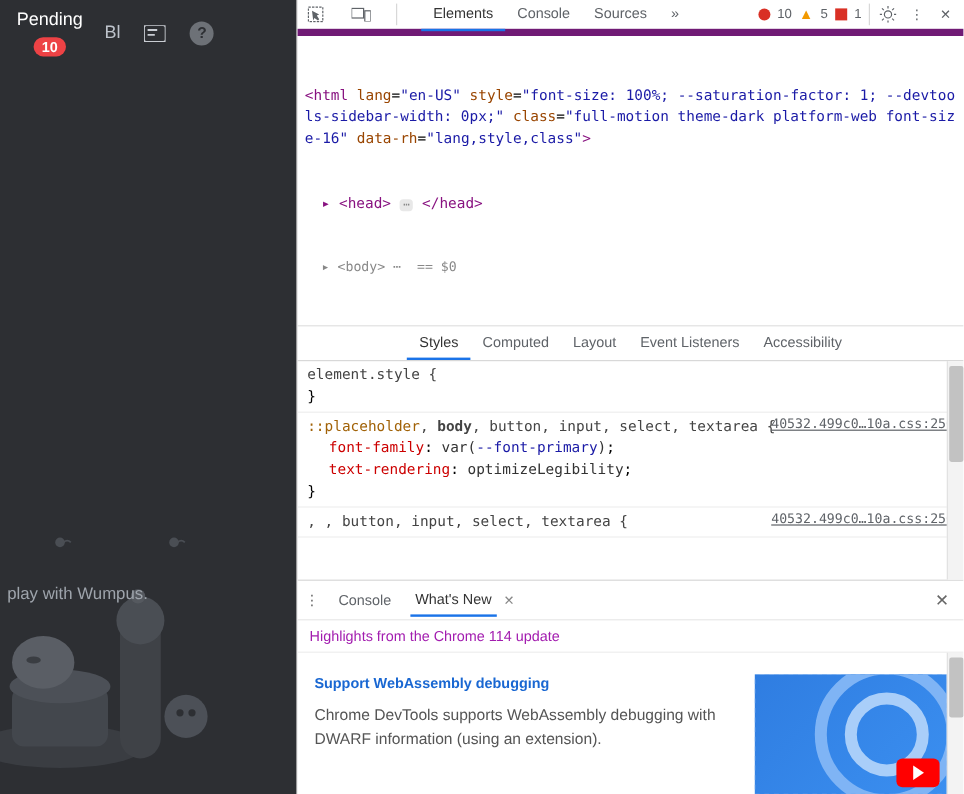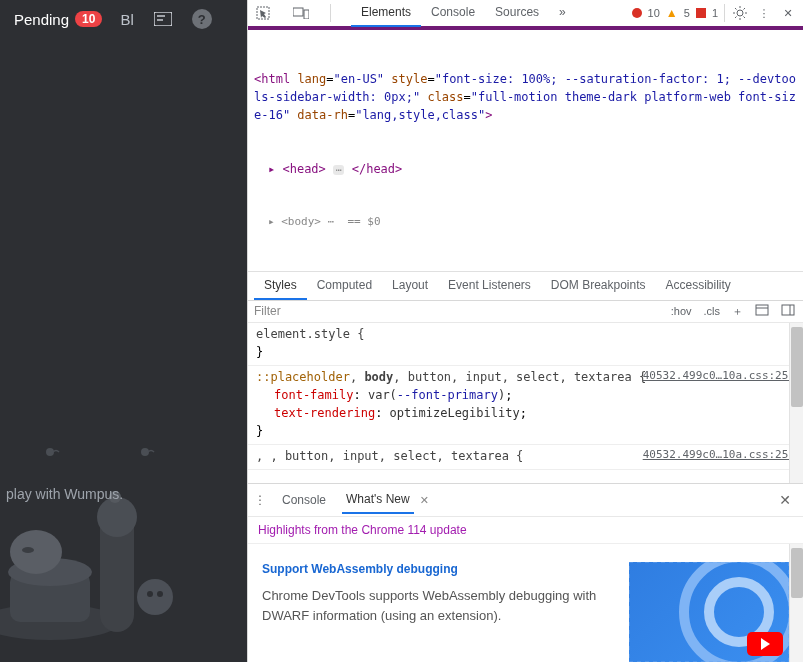--- a/index.html
+++ b/index.html
@@ -1,29 +1,29 @@
 <!DOCTYPE html>
 <html><head>
 <meta charset="utf-8">
 <style>
 * { box-sizing: border-box; margin: 0; padding: 0; }
 body { font-family: "Segoe UI", Arial, sans-serif; font-size: 12px; width: 803px; height: 662px; display: flex; overflow: hidden; background: #fff; }
 .left-pane { width: 247px; background: #2d2f33; color: #c9cdd3; display: flex; flex-direction: column; position: relative; }
 .left-header { display: flex; align-items: center; gap: 18px; padding: 8px 14px; }
-.pending { font-size: 15px; color: #fff; display: flex; align-items: center; gap: 6px; }
+.pending { font-size: 15px; color: #fff; display: flex; align-items: center; gap: 6px; flex-direction: column; }
 .badge { background: #ed4245; color: #fff; border-radius: 10px; padding: 1px 7px; font-size: 12px; font-weight: 600; }
 .bl-tab { color: #bdc3cb; font-size: 15px; }
 .icon-btn { width: 22px; height: 22px; display: flex; align-items: center; justify-content: center; color: #c9cdd3; }
 .help-circle { width: 20px; height: 20px; border-radius: 50%; background: #6d7177; color: #2d2f33; display: flex; align-items: center; justify-content: center; font-weight: 700; font-size: 13px; }
 .wumpus-area { flex: 1; display: flex; align-items: flex-end; justify-content: center; position: relative; overflow: hidden; }
 .wumpus-svg { width: 100%; height: 240px; }
 .wumpus-text { position: absolute; bottom: 160px; left: 6px; font-size: 14px; color: #9ea4ac; }
 
 .right-pane { flex: 1; display: flex; flex-direction: column; background: #fff; border-left: 1px solid #d8d8d8; }
-.top-toolbar { display: flex; align-items: center; height: 30px; border-bottom: 4px solid #701a75; padding: 0 6px; gap: 20px; color: #5f6368; }
+.top-toolbar { display: flex; align-items: center; height: 30px; border-bottom: 6px solid #701a75; padding: 0 6px; gap: 20px; color: #5f6368; }
 .tb-icon { width: 18px; height: 18px; display: flex; align-items: center; justify-content: center; }
 .sep { width: 1px; height: 18px; background: #d8d8d8; }
 .tabs { display: flex; gap: 0; }
 .tab { padding: 6px 10px; color: #5f6368; font-size: 12px; cursor: pointer; }
 .tab.active { border-bottom: 2px solid #1a73e8; color: #333; }
 .status { margin-left: auto; display: flex; align-items: center; gap: 6px; font-size: 11px; }
 .err-dot { width: 10px; height: 10px; border-radius: 50%; background: #d93025; display: inline-block; }
 .warn-tri { color: #f29900; font-size: 12px; }
 .ext-sq { width: 10px; height: 10px; background: #d93025; display: inline-block; }
 
@@ -33,21 +33,21 @@
 .t-val { color: #1a1aa6; }
 .t-punc { color: #881280; }
 .html-line2 { color: #881280; padding-left: 14px; }
 .html-line2 .ellips { background: #e8e8e8; color: #888; border-radius: 3px; padding: 0 3px; font-size: 9px; }
 .html-line3 { color: #888; padding-left: 14px; font-size: 11px; }
 
 .crumb { padding: 4px 8px; border-bottom: 1px solid #d8d8d8; font-family: Menlo, monospace; font-size: 11px; display: flex; gap: 10px; }
 .crumb-sel { background: #e7eefc; color: #9c27b0; padding: 1px 4px; }
 .crumb-body { background: #d7e3fb; padding: 1px 6px; color: #444; }
 
-.sub-tabs { display: flex; border-bottom: 1px solid #d8d8d8; padding: 0 6px; }
+.sub-tabs { display: flex; border-bottom: 1px solid #d8d8d8; padding: 0 6px; justify-content: center; }
 .sub-tab { padding: 6px 10px; color: #5f6368; font-size: 12px; cursor: pointer; }
 .sub-tab.active { border-bottom: 2px solid #1a73e8; color: #333; }
 
 .filter-row { display: flex; align-items: center; border-bottom: 1px solid #e8e8e8; padding: 3px 6px; gap: 8px; color: #888; font-size: 12px; }
 .filter-input { flex: 1; color: #888; }
 .filter-btn { color: #5f6368; font-size: 11px; padding: 0 2px; }
 
 .rules { font-family: Menlo, Consolas, monospace; font-size: 12px; line-height: 1.5; overflow: auto; flex: 1; }
 .rule-block { border-bottom: 1px solid #eee; padding: 2px 8px 4px; position: relative; }
 .rule-sel { color: #444; }
@@ -173,42 +173,23 @@
     <div class="html-line2">▸ <span class="t-punc">&lt;</span><span class="t-tag">head</span><span class="t-punc">&gt;</span> <span class="ellips">⋯</span> <span class="t-punc">&lt;/</span><span class="t-tag">head</span><span class="t-punc">&gt;</span></div>
     <div class="html-line3">▸ &lt;body&gt; ⋯  == $0</div>
   </div>
 
 
   <div class="sub-tabs">
     <div class="sub-tab active">Styles</div>
     <div class="sub-tab">Computed</div>
     <div class="sub-tab">Layout</div>
     <div class="sub-tab">Event Listeners</div>
-    <div class="sub-tab">DOM Breakpoints</div>
     <div class="sub-tab">Accessibility</div>
   </div>
 
-  <div class="filter-row">
-    <div class="filter-input">Filter</div>
-    <div class="filter-btn">:hov</div>
-    <div class="filter-btn">.cls</div>
-    <div class="filter-btn">＋</div>
-    <div class="filter-btn">
-      <svg width="14" height="12" viewBox="0 0 14 12">
-          <rect x="1" y="1" width="12" height="10" fill="none" stroke="#5f6368"></rect>
-          <line x1="1" y1="4" x2="13" y2="4" stroke="#5f6368"></line>
-        </svg>
-    </div>
-    <div class="filter-btn">
-      <svg width="14" height="12" viewBox="0 0 14 12">
-          <rect x="1" y="1" width="12" height="10" fill="none" stroke="#5f6368"></rect>
-          <line x1="9" y1="1" x2="9" y2="11" stroke="#5f6368"></line>
-        </svg>
-    </div>
-  </div>
 
   <div class="scroll-wrap">
   <div class="rules">
     <div class="rule-block">
       <div class="rule-sel">element.style {</div>
       <div>}</div>
     </div>
 
     <div class="rule-block">
       <a class="src-link">40532.499c0…10a.css:250</a>

